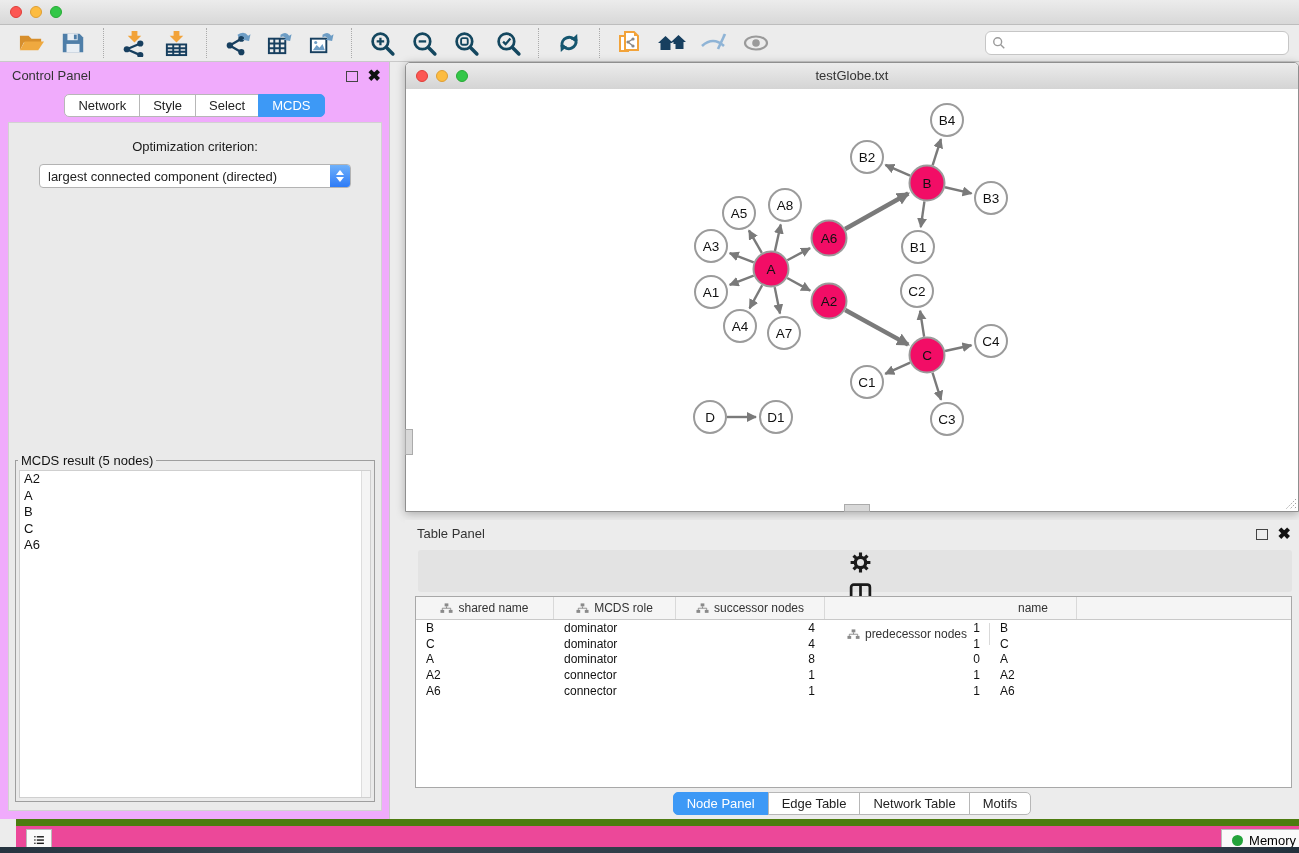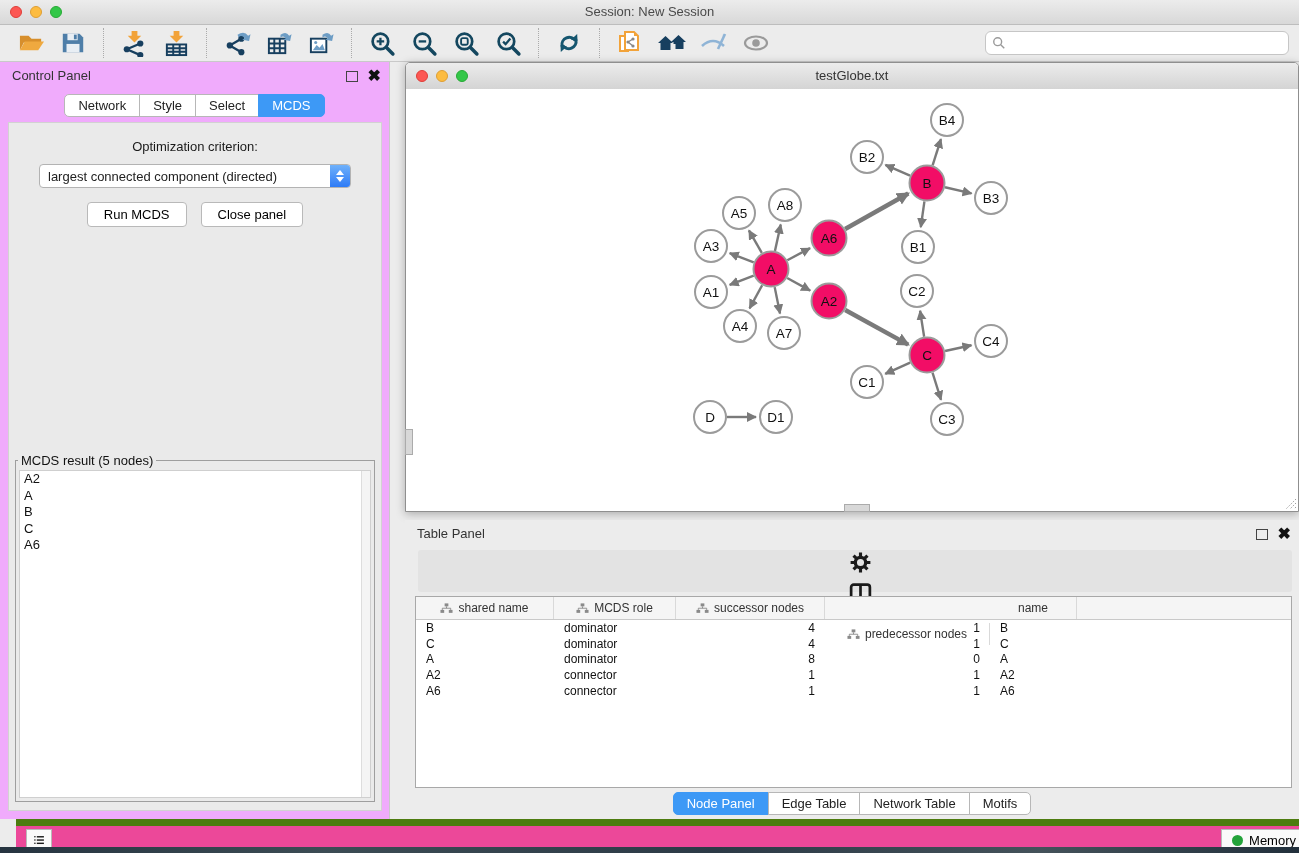--- a/index.html
+++ b/index.html
@@ -86,21 +86,20 @@
 <body>
 
 <div class="app">
 
   <div class="titlebar">
     <div class="lights">
       <span class="light red"></span>
       <span class="light yellow"></span>
       <span class="light green"></span>
     </div>
-    <div class="title">Session: New Session</div>
   </div>
 
   <div class="toolbar">
     <button class="tb">
       <svg width="27" height="27" viewBox="0 0 28 28">
         <path d="M2 21 V6 h9 l3 3 h10 v4 H6z" fill="#d78f2c"></path>
         <path d="M2 21 l5-9 h20 l-6 9z" fill="#efa93f"></path>
       </svg>
     </button>
     <button class="tb">
@@ -256,24 +255,20 @@
         <span class="seg active">MCDS</span>
       </div>
     <div class="cp-inner">
       <div class="opt-label">Optimization criterion:</div>
       <div class="selectbox">
         <span class="val">largest connected component (directed)</span>
         <span class="stepper">
           <span class="tri-up"></span>
             <span class="tri-dn"></span>
         </span>
-      </div>
-      <div class="btnrow">
-        <button class="pbtn">Run MCDS</button>
-        <button class="pbtn">Close panel</button>
       </div>
       <fieldset class="mcds-fs">
         <legend>MCDS result (5 nodes)</legend>
         <div class="listbox">
           <div id="result-list">
               <div class="result-item">A2</div>
               <div class="result-item">A</div>
               <div class="result-item">B</div>
               <div class="result-item">C</div>
               <div class="result-item">A6</div>

